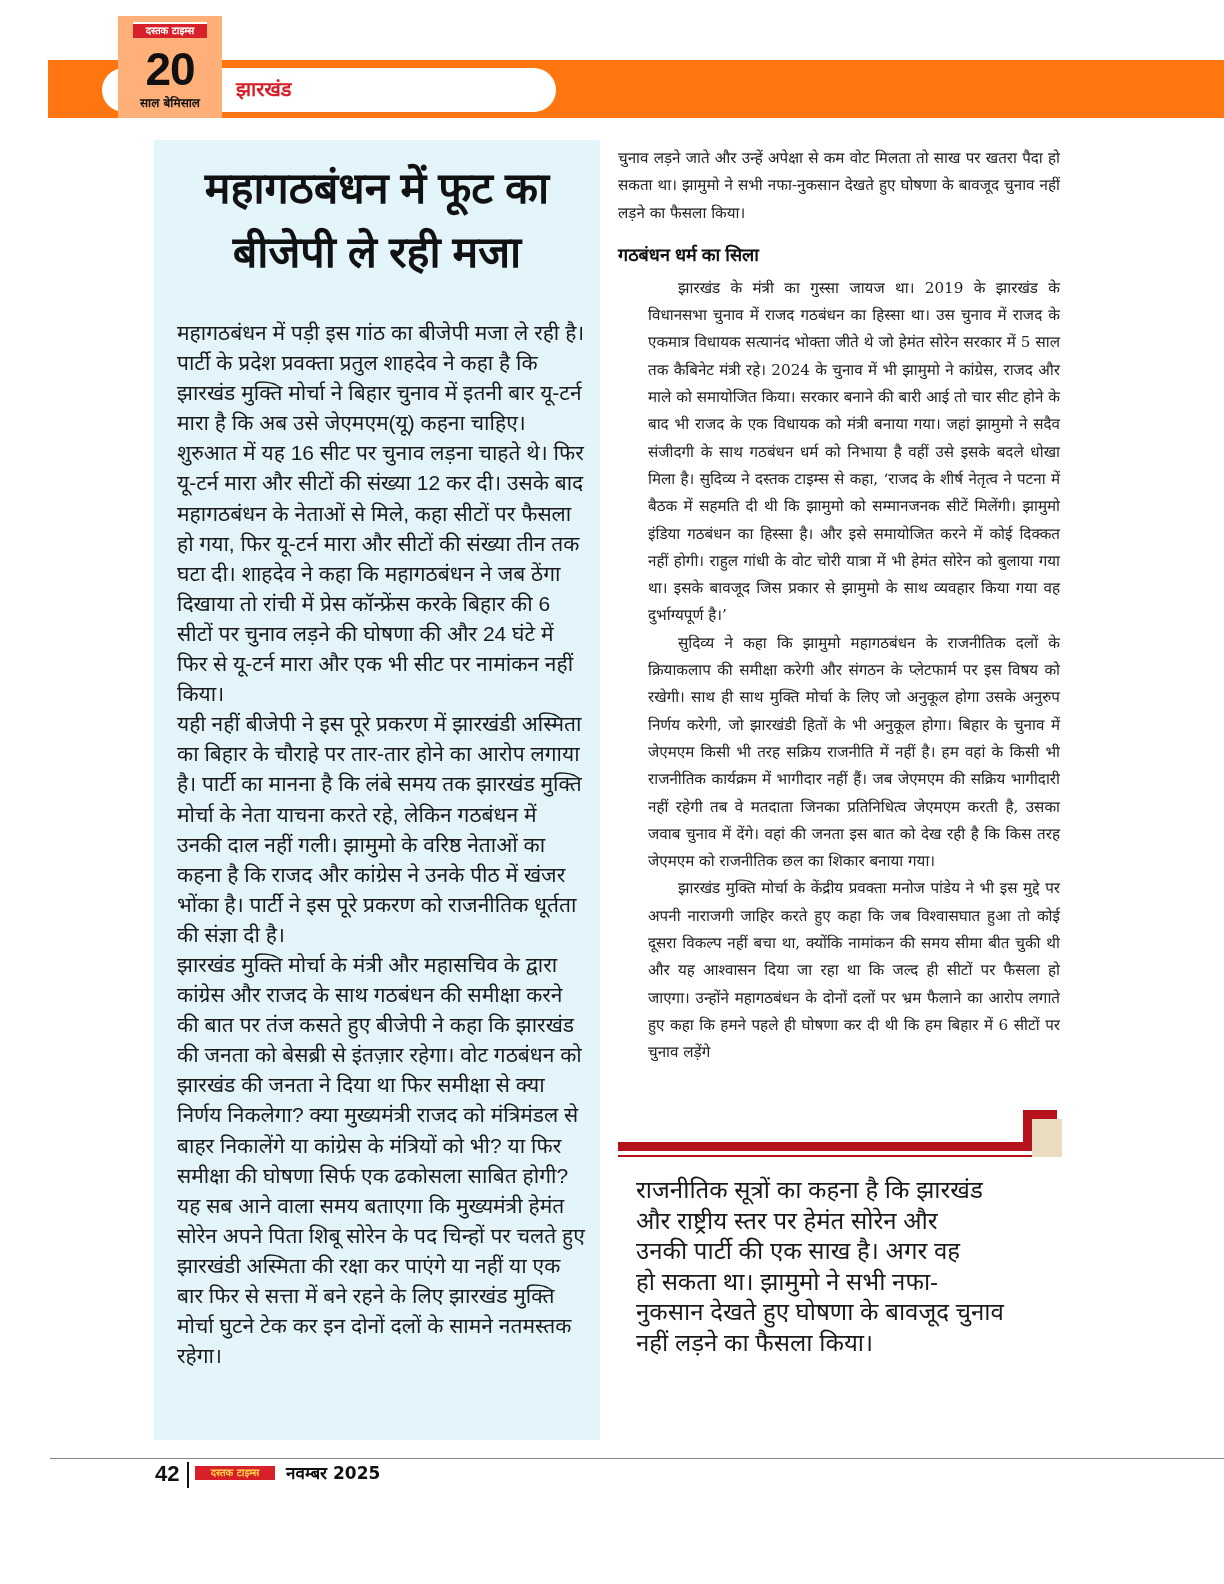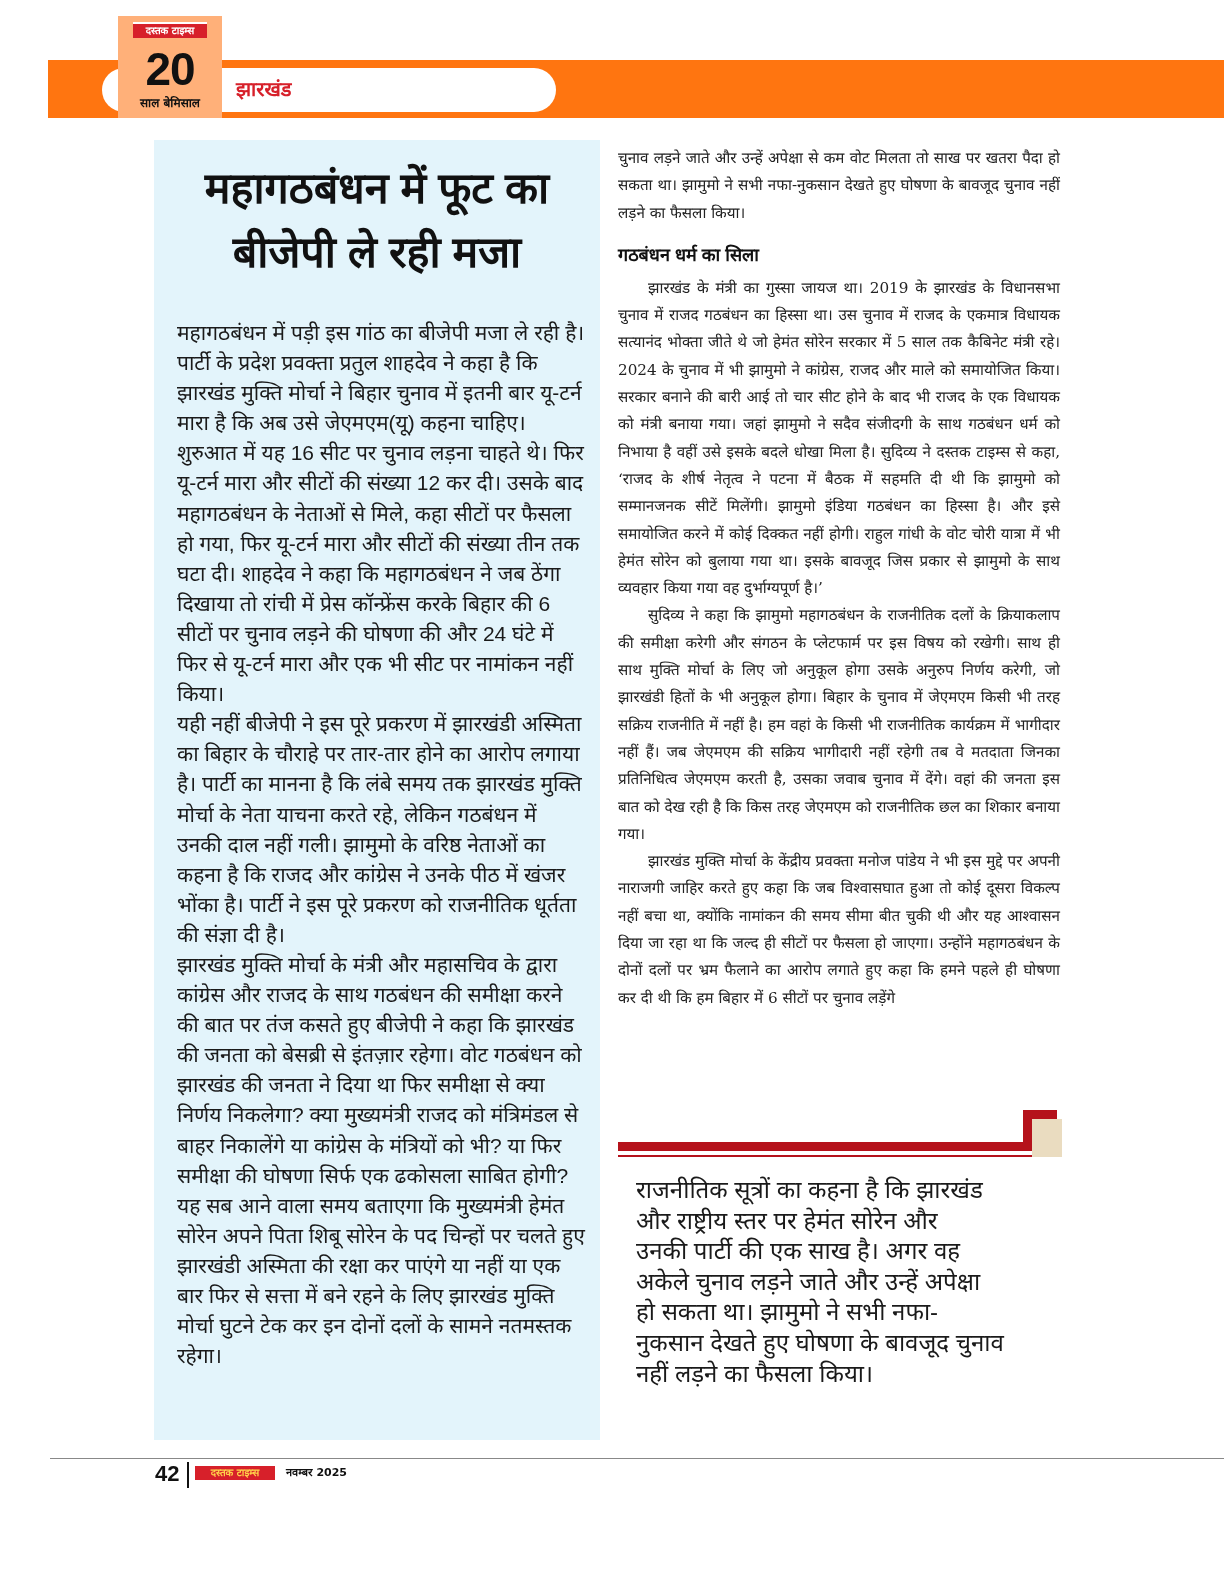--- a/index.html
+++ b/index.html
@@ -22,42 +22,42 @@
   .leftcol { position:absolute; left:154px; top:140px; width:446px; height:1300px; background:#e3f4fb; }
   .headline { position:absolute; left:154px; top:156px; width:446px; text-align:center;
               font-family:"Liberation Sans", sans-serif; font-weight:bold; font-size:43px; line-height:64px; color:#111; }
   .left-body { position:absolute; left:177px; top:318px; width:410px; }
   .left-body p { margin:0; font-family:"Liberation Sans", sans-serif; font-size:21px; line-height:30.1px; color:#1a1a1a; }
 
   
   .right-body { position:absolute; left:618px; top:145px; width:442px; }
   .right-body p { margin:0; font-family:"DejaVu Serif", serif; font-size:15.2px; line-height:27.3px; color:#222;
                   text-align:justify; }
-  .right-body p.indent { text-indent:30px; }
+  .right-body p.indent { text-indent:30px;margin-left:30px; }
   .subhead { font-family:"Liberation Sans", sans-serif !important; font-weight:bold; font-size:18px !important;
              line-height:28px !important; margin:14px 0 6px !important; color:#111 !important; }
 
   
   .pq-rule-thick { position:absolute; left:618px; top:1142px; width:412px; height:9px; background:#b5121b; }
   .pq-rule-thin { position:absolute; left:618px; top:1155px; width:414px; height:2px; background:#b5121b; }
   .pq-corner-v { position:absolute; left:1023px; top:1110px; width:9px; height:41px; background:#b5121b; }
   .pq-corner-h { position:absolute; left:1023px; top:1110px; width:34px; height:9px; background:#b5121b; }
   .pq-cream { position:absolute; left:1032px; top:1119px; width:30px; height:38px; background:#eadcc0; }
   .pullquote { position:absolute; left:636px; top:1175px; width:420px;
                font-family:"Liberation Sans", sans-serif; font-size:24px; line-height:30.6px; color:#1a1a1a; }
   .pullquote span { display:block; }
 
   
   .foot-rule { position:absolute; left:50px; top:1458px; width:1174px; height:1px; background:#888; }
   .foot-page { position:absolute; left:155px; top:1461px; font-family:"Liberation Sans", sans-serif;
                font-weight:bold; font-size:22px; line-height:26px; color:#111; }
   .foot-sep { position:absolute; left:187px; top:1462px; width:2px; height:26px; background:#111; }
   .foot-logo { position:absolute; left:195px; top:1466px; width:80px; height:14px; background:#d7202a;
                color:#ffd24a; font-size:10px; font-weight:bold; line-height:14px; text-align:center; }
-  .foot-date { position:absolute; left:286px; top:1465px; font-size:11px; font-weight:bold; line-height:16px; color:#111; }
+  .foot-date { position:absolute; left:286px; top:1465px; font-size:17px; font-weight:bold; line-height:16px; color:#111; }
 </style>
 </head>
 <body>
 
 <div class="hdr-bar"></div>
 <div class="hdr-pill"></div>
 <div class="hdr-section">झारखंड</div>
 <div class="badge">
   <div class="badge-logo">दस्तक टाइम्स</div>
   <div class="badge-num">20</div>
@@ -85,21 +85,20 @@
 
 <div class="pq-rule-thick"></div>
 <div class="pq-rule-thin"></div>
 <div class="pq-corner-h"></div>
 <div class="pq-corner-v"></div>
 <div class="pq-cream"></div>
 <div class="pullquote">
   <span>राजनीतिक सूत्रों का कहना है कि झारखंड</span>
   <span>और राष्ट्रीय स्तर पर हेमंत सोरेन और</span>
   <span>उनकी पार्टी की एक साख है। अगर वह</span>
-  <span>अकेले चुनाव लड़ने जाते और उन्हें अपेक्षा</span>
   <span>हो सकता था। झामुमो ने सभी नफा-</span>
   <span>नुकसान देखते हुए घोषणा के बावजूद चुनाव</span>
   <span>नहीं लड़ने का फैसला किया।</span>
 </div>
 
 <div class="foot-rule"></div>
 <div class="foot-page">42</div>
 <div class="foot-sep"></div>
 <div class="foot-logo">दस्तक टाइम्स</div>
 <div class="foot-date">नवम्बर 2025</div>

